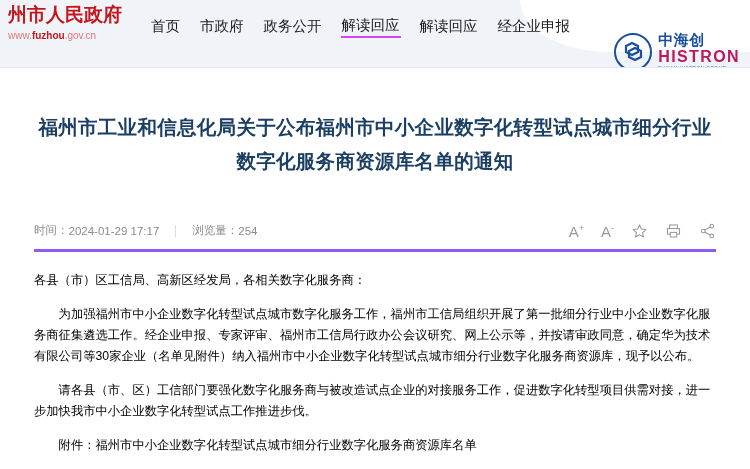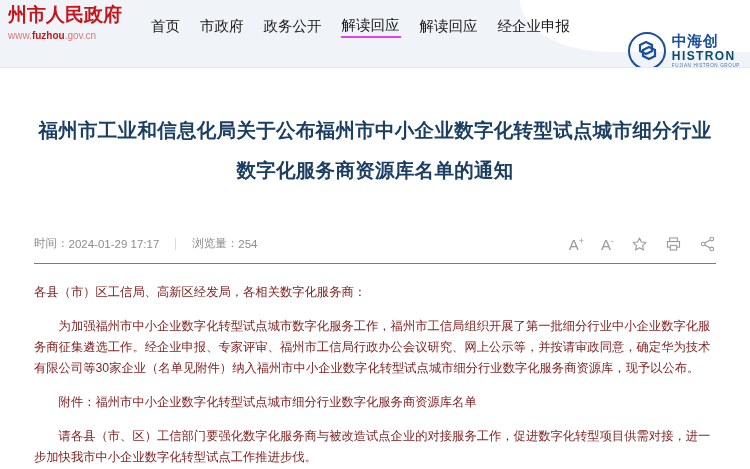--- a/index.html
+++ b/index.html
@@ -84,47 +84,47 @@
     border: 2px solid #1a4f9c;
     display: flex; align-items: center; justify-content: center;
   }
   .brand-mark svg { display: block; }
   .brand-text { line-height: 1; }
   .brand-cn {
     font-size: 15px; font-weight: bold; color: #1a4f9c;
     letter-spacing: 0.5px;
   }
   .brand-en {
-    font-size: 12px; font-weight: bold; color: #0c4a6e;
+    font-size: 16px; font-weight: bold; color: #be185d;
     letter-spacing: 1.4px; margin-top: 2px;
   }
   .brand-sub {
     font-size: 4.6px; color: #4b74ad;
     letter-spacing: 0.6px; margin-top: 2px;
   }
 
   
   .article {
     padding: 0 34px;
   }
   .doc-title {
     margin: 42px 0 0 0;
     font-size: 19.5px;
     font-weight: bold;
     color: #1b3e63;
-    line-height: 40px;
+    line-height: 34px;
     text-align: center;
     letter-spacing: 0.3px;
   }
 
   
   .meta-bar {
     margin: 34px 0 0 0;
     height: 40px;
-    border-bottom: 1px solid #8b5cf6;
+    border-bottom: 3px solid #8b5cf6;
     display: flex;
     align-items: center;
     position: relative;
   }
   .meta-left {
     display: flex;
     align-items: center;
     font-size: 11.5px;
     color: #8c8c8c;
   }
@@ -154,21 +154,21 @@
     line-height: 1;
     position: relative;
   }
   .tool-font sup { font-size: 9px; position: relative; top: -3px; }
   .tool svg { display: block; }
 
   
   .body-text {
     margin-top: 18px;
     font-size: 12.3px;
-    color: #7f1d1d;
+    color: #000000;
     line-height: 21px;
   }
   .body-text p { margin: 0 0 13px 0; }
   .p-indent { text-indent: 2em; }
   .p-attach { margin-top: 2px; }
 </style>
 </head>
 <body>
 
 <div class="header">
@@ -247,17 +247,17 @@
           <line x1="8.3" y1="10.7" x2="15.7" y2="6.3" stroke="#9a9a9a" stroke-width="1.5"></line>
           <line x1="8.3" y1="13.3" x2="15.7" y2="17.7" stroke="#9a9a9a" stroke-width="1.5"></line>
         </svg>
       </div>
     </div>
   </div>
 
   <div class="body-text">
     <p>各县（市）区工信局、高新区经发局，各相关数字化服务商：</p>
     <p class="p-indent">为加强福州市中小企业数字化转型试点城市数字化服务工作，福州市工信局组织开展了第一批细分行业中小企业数字化服务商征集遴选工作。经企业申报、专家评审、福州市工信局行政办公会议研究、网上公示等，并按请审政同意，确定华为技术有限公司等30家企业（名单见附件）纳入福州市中小企业数字化转型试点城市细分行业数字化服务商资源库，现予以公布。</p>
+    <p class="p-indent">请各县（市、区）工信部门要强化数字化服务商与被改造试点企业的对接服务工作，促进数字化转型项目供需对接，进一步加快我市中小企业数字化转型试点工作推进步伐。</p>
     <p class="p-indent p-attach">附件：福州市中小企业数字化转型试点城市细分行业数字化服务商资源库名单</p>
-    <p class="p-indent">请各县（市、区）工信部门要强化数字化服务商与被改造试点企业的对接服务工作，促进数字化转型项目供需对接，进一步加快我市中小企业数字化转型试点工作推进步伐。</p>
   </div>
 
 </div>
 
 </body></html>

